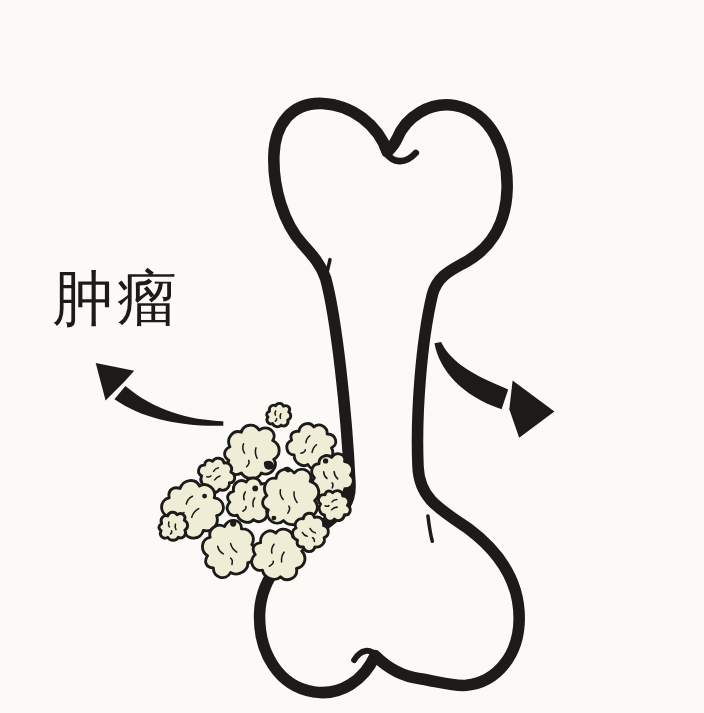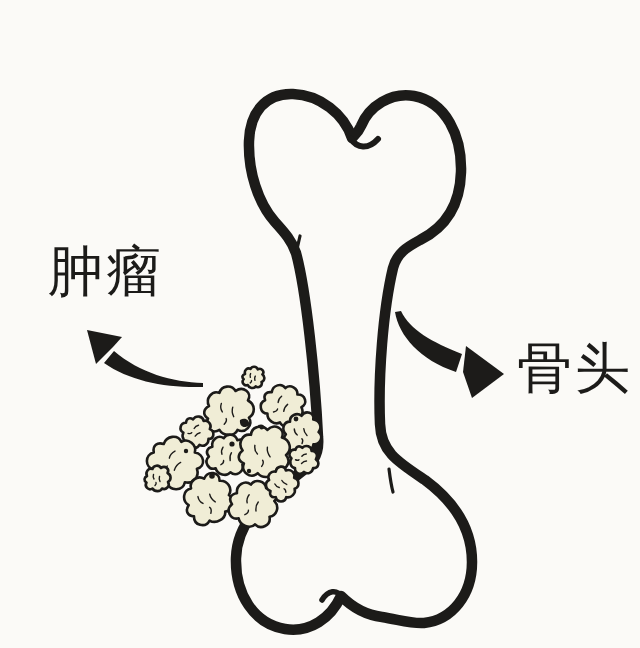--- a/index.html
+++ b/index.html
@@ -120,14 +120,13 @@
     <g>
       <path class="arrow" d="M 395,312
         C 399,336 420,360 456,372
         L 462,354
         C 432,342 410,330 401,311 Z"></path>
       <path class="arrow" d="M 504,374 L 466,346 L 463,372 L 472,398 Z"></path>
     </g>
   </svg>
 
   <div class="label label-tumor">肿瘤</div>
-  <div class="label label-bone">骨头</div>
 </div>
 
 </body></html>

